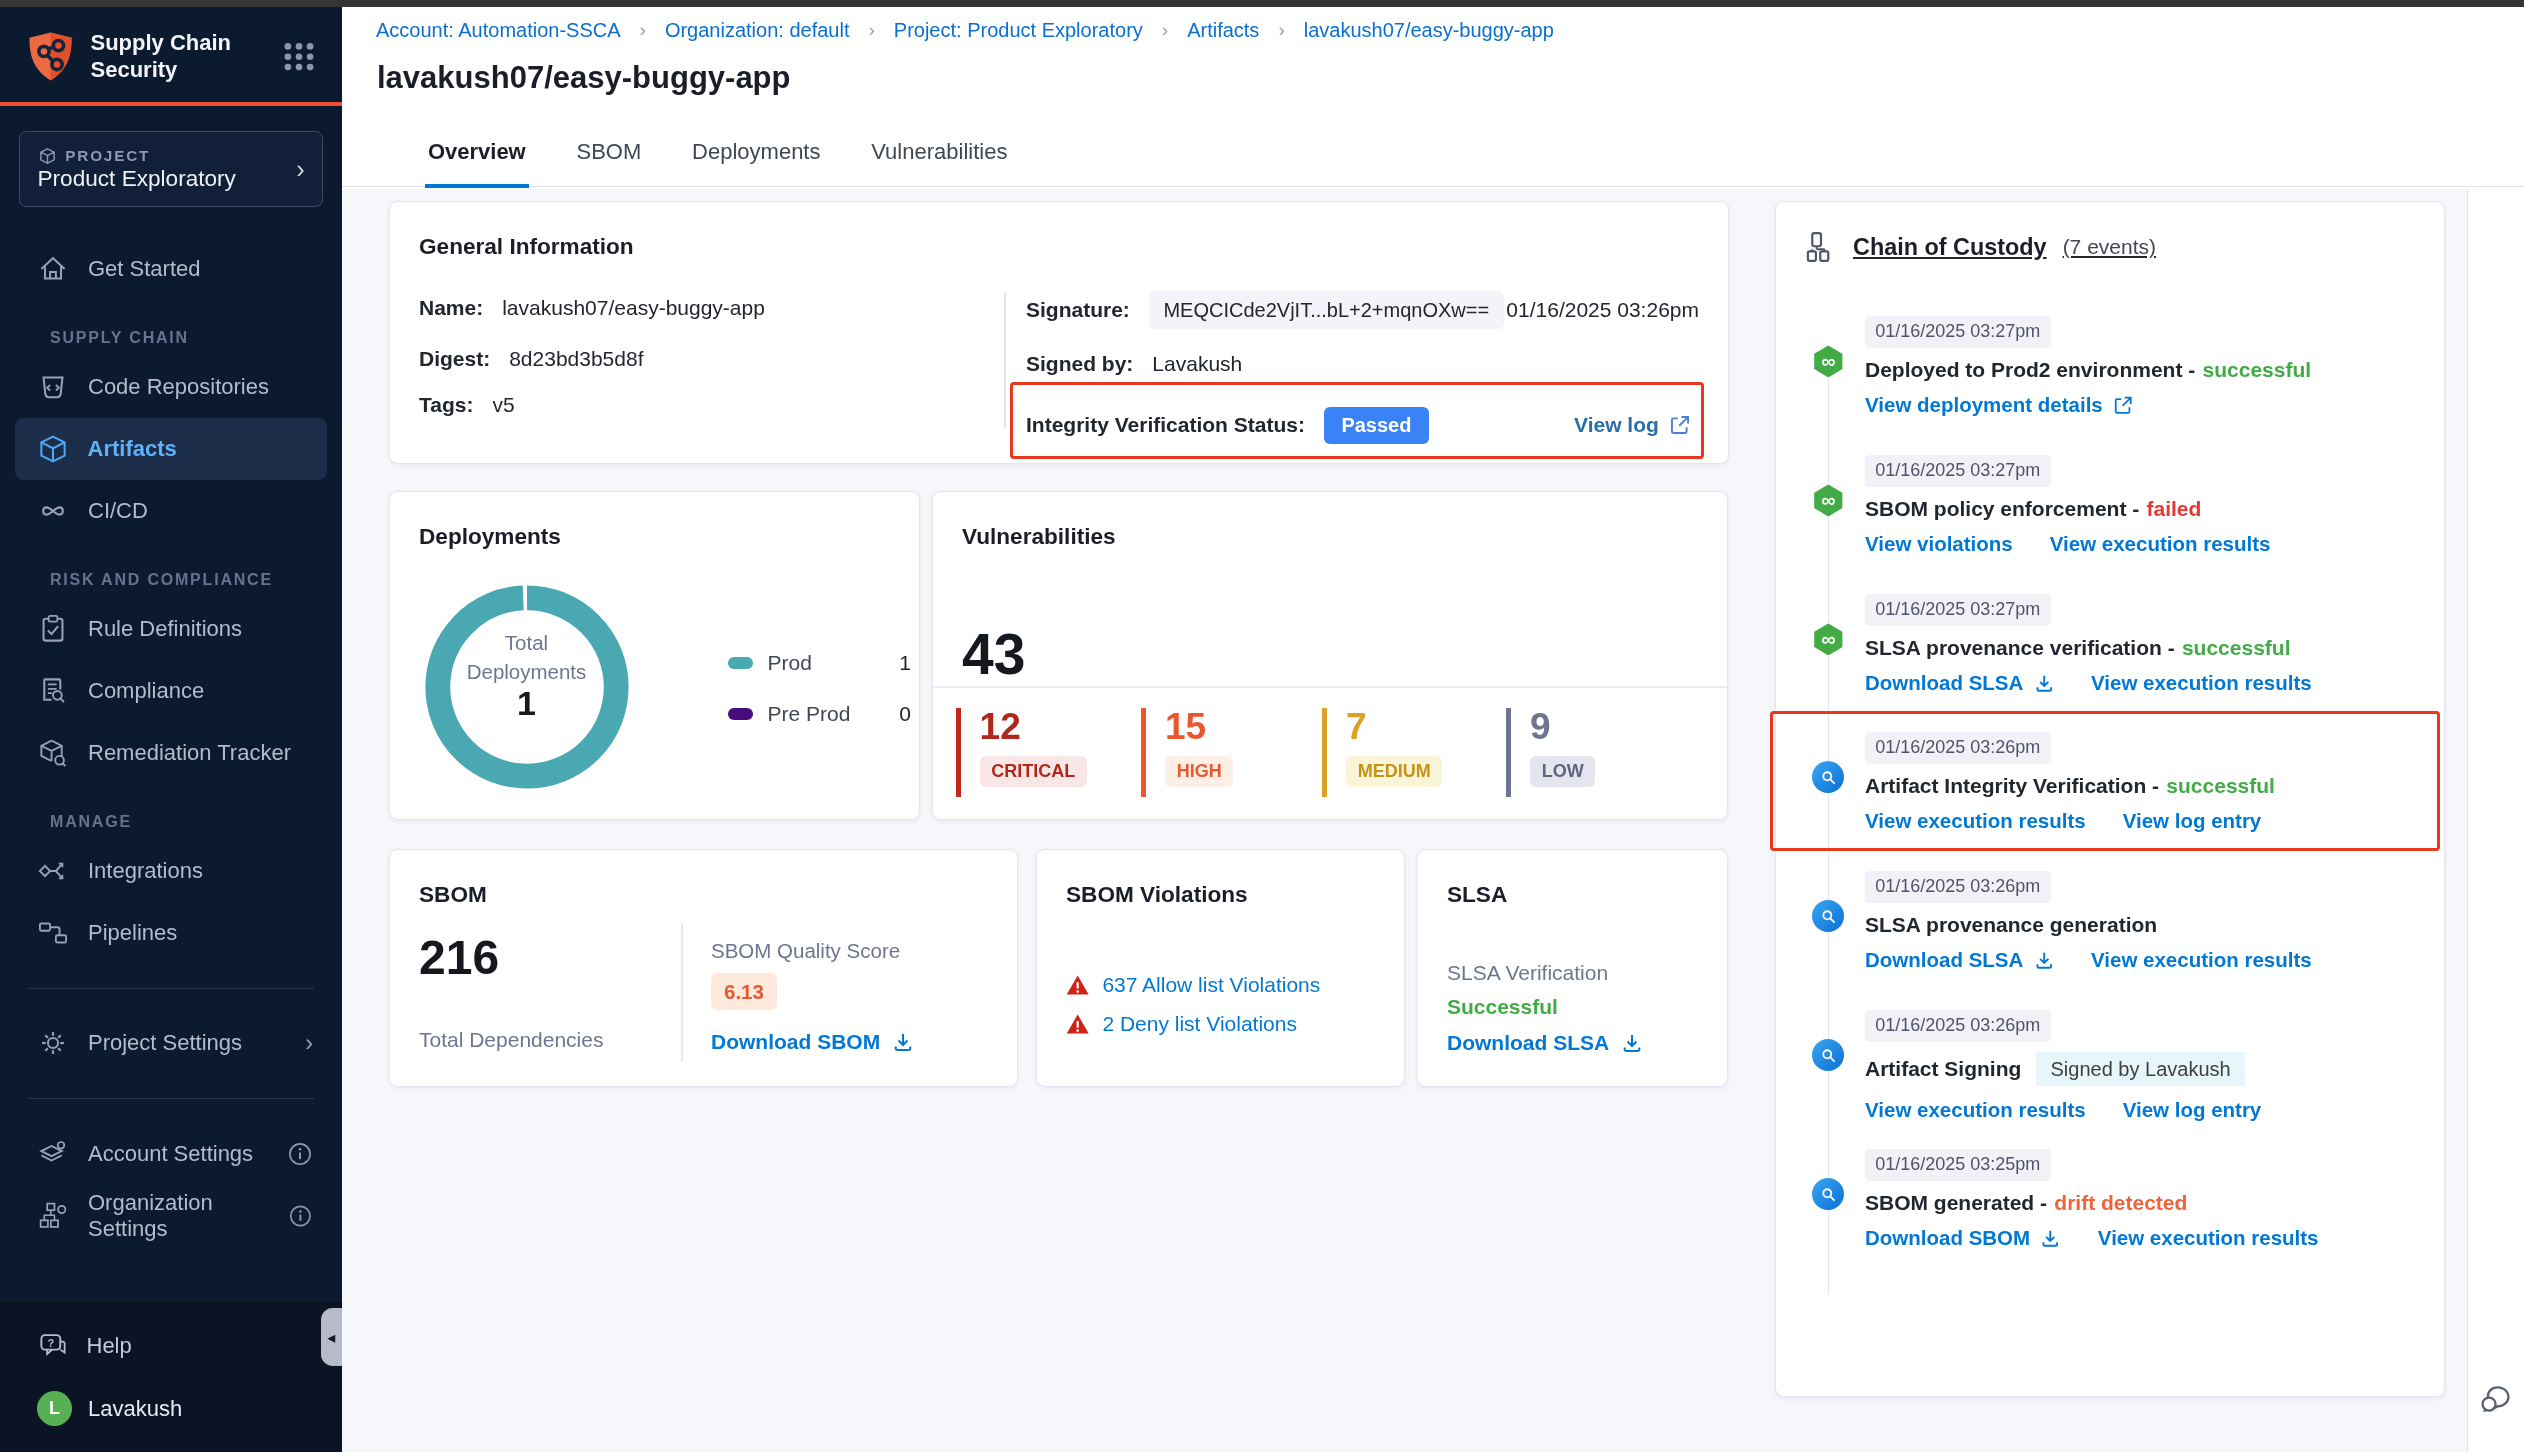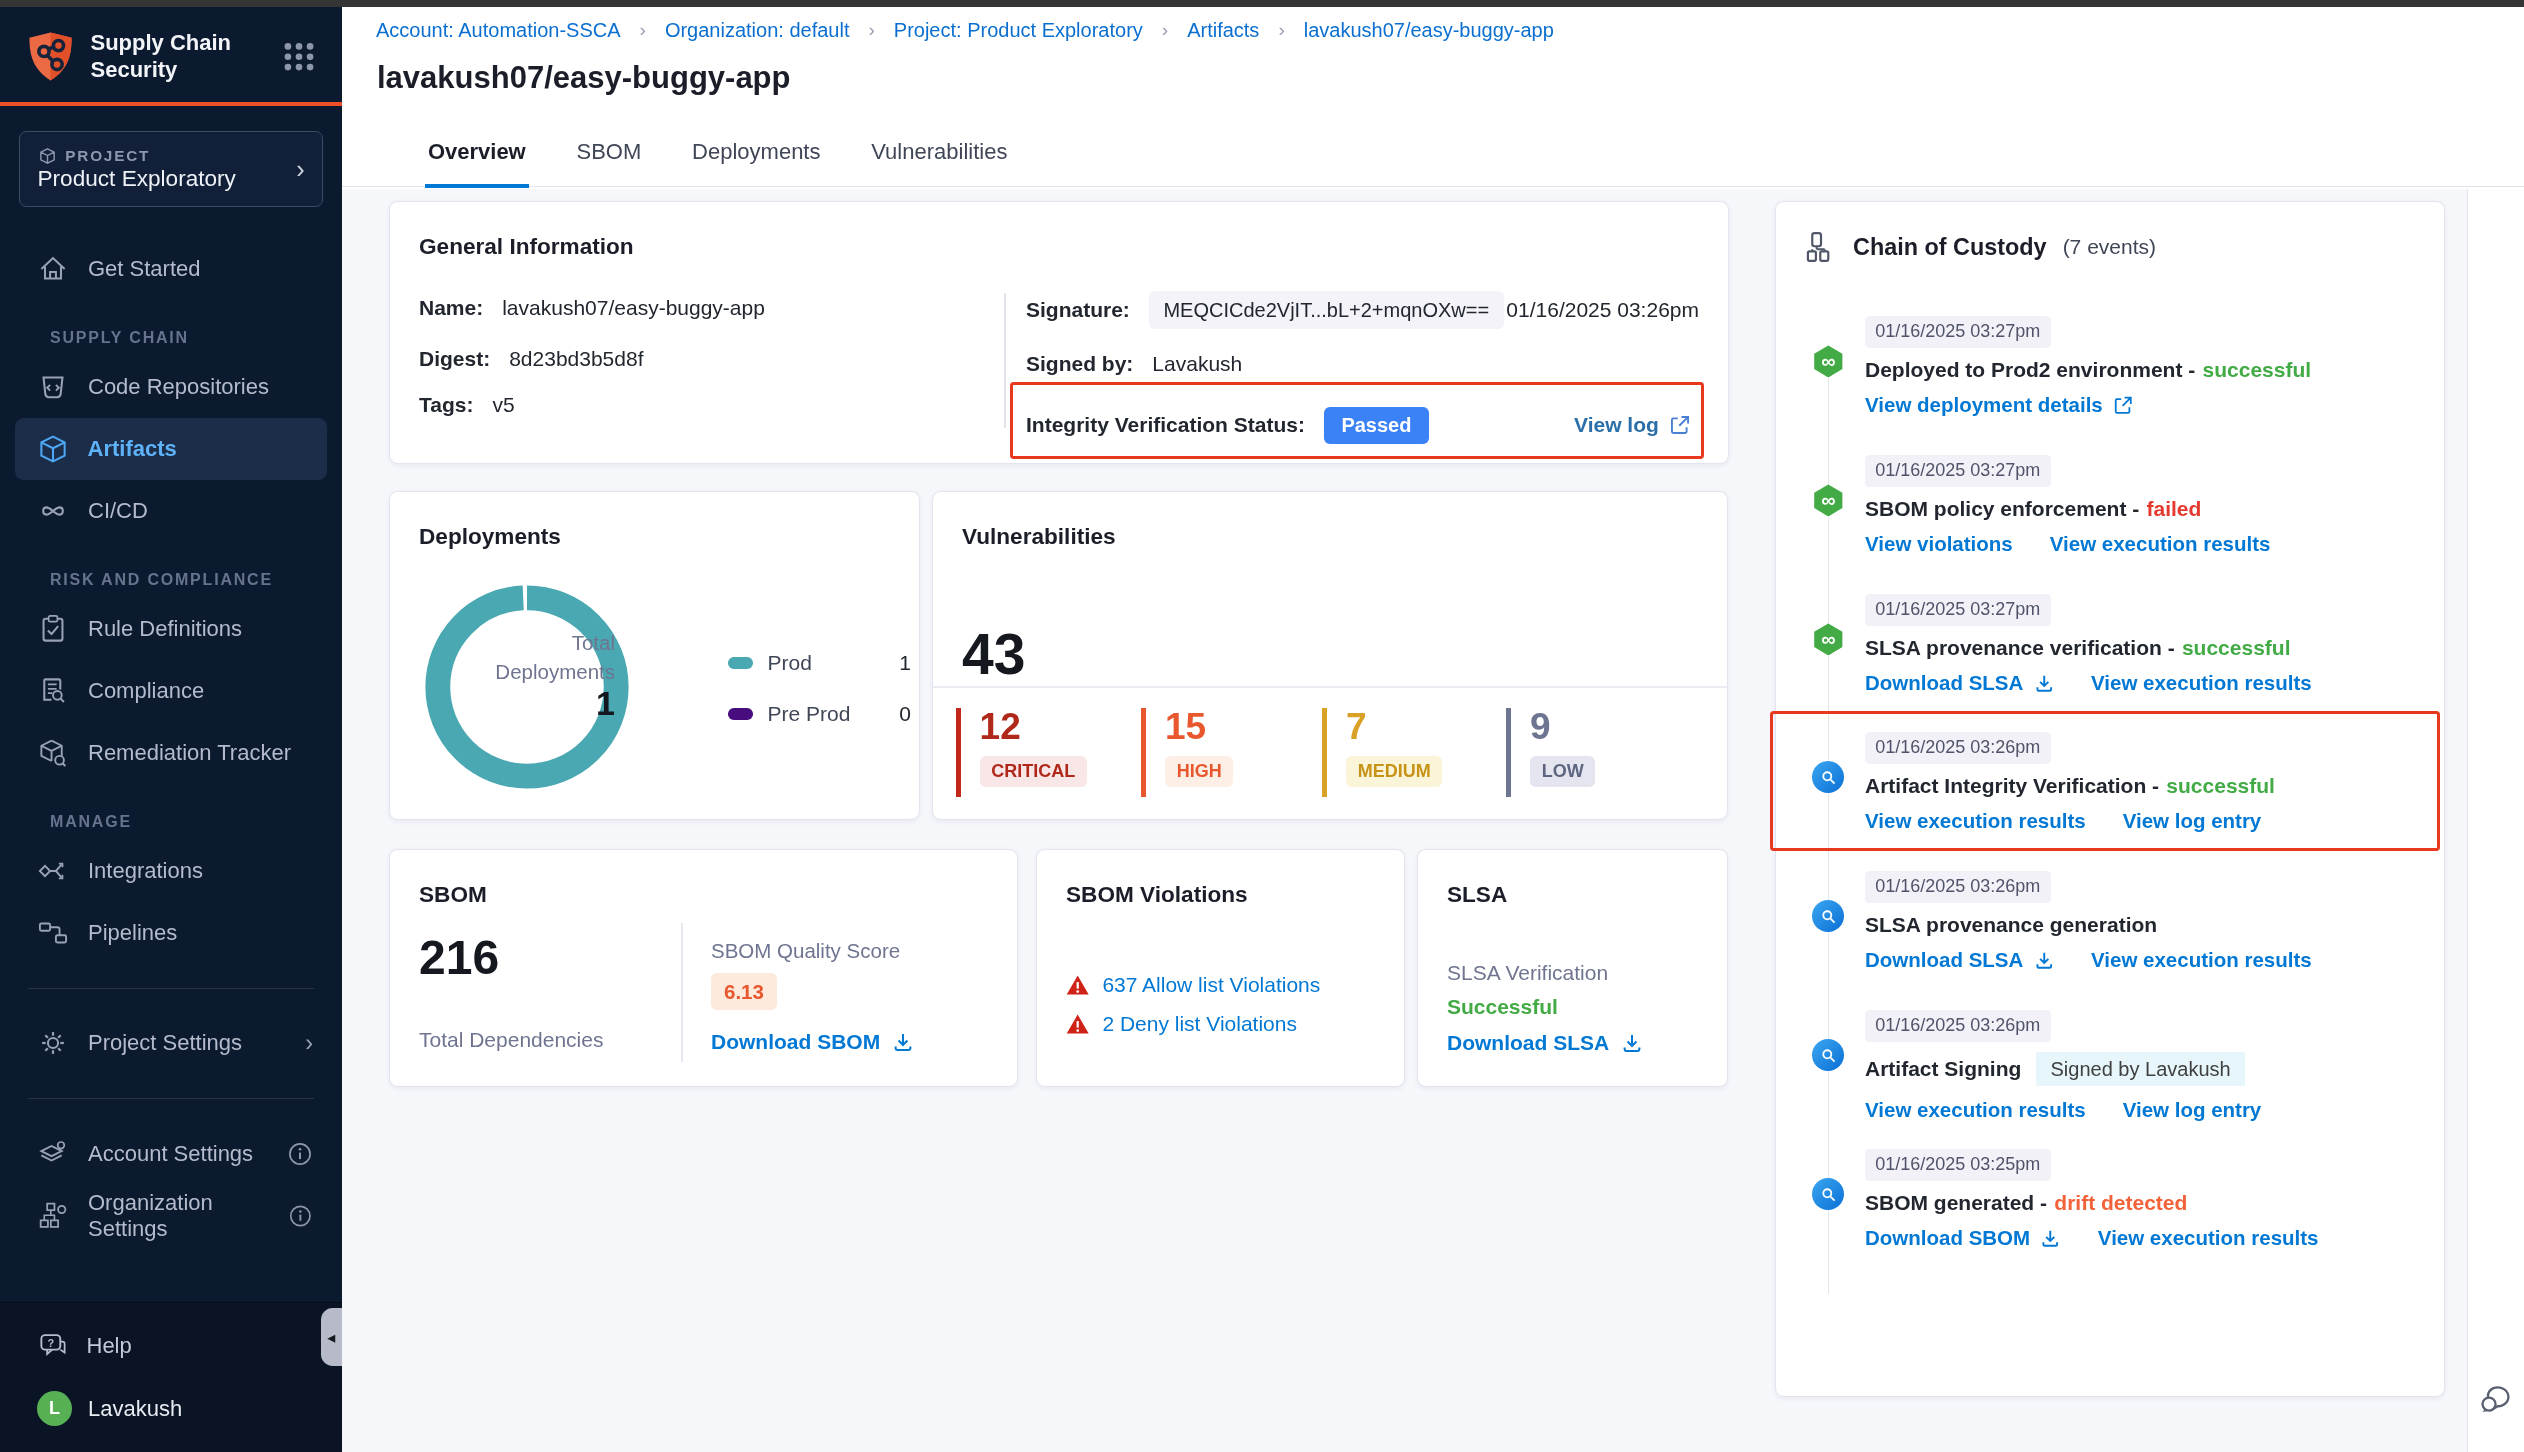--- a/index.html
+++ b/index.html
@@ -88,21 +88,21 @@
   .muted { color:#6f7590; }
   .dl-link { display:flex; align-items:center; gap:11.7px; font-size:21px; }
 
   
   .viol-row { position:absolute; display:flex; align-items:center; gap:13px; font-size:21px; }
 
   
   .slsa-ok { color:#42ab45; font-weight:600; }
 
   
-  .coc-header { position:absolute; left:29px; top:29px; display:flex; align-items:center; gap:16px; }
+  .coc-header { position:absolute; left:29px; top:29px; display:flex; align-items:center; gap:16px;text-decoration:underline; }
   .coc-title { font-size:23.4px; font-weight:700; color:#1b1e28; }
   .coc-count { font-size:21px; color:#3f4656; }
   .coc-timeline { position:absolute; left:29px; top:114px; right:17.5px; bottom:14.6px; }
   .coc-line { position:absolute; left:22.6px; top:37px; height:941px; width:1.5px; background:#e4e5ec; }
   .coc-event { position:absolute; left:0; right:0; }
   .ev-icon { position:absolute; left:7.3px; top:29px; width:32px; height:32px; }
   .ev-icon.pipeline { background:#42ab45; clip-path:polygon(50% 0, 94% 26%, 94% 74%, 50% 100%, 6% 74%, 6% 26%); color:#ffffff; font-size:20px; font-weight:700; display:flex; align-items:center; justify-content:center; }
   .ev-icon.scan { background:linear-gradient(135deg,#3aa7f0,#0b6fd6); border-radius:50%; display:flex; align-items:center; justify-content:center; }
   .ev-body { margin-left:60px; }
   .ev-time { display:inline-block; background:#f1f1f7; color:#50536a; font-size:18px; padding:5.1px 10.2px; border-radius:4.4px; }
@@ -376,21 +376,21 @@
           </svg>
       </span>
     </div>
   </section>
 
   <section class="card" style="left:47px;top:302px;width:531px;height:329px;">
     <div class="card-title">Deployments</div>
     <svg style="position:absolute;left:31px;top:89px;" width="212" height="212" viewBox="0 0 290 290">
       <circle cx="145" cy="145" r="122" fill="none" stroke="#4aa8b2" stroke-width="34" stroke-dasharray="760 7" transform="rotate(-90 145 145)"></circle>
     </svg>
-    <div class="donut-center" style="left:72px;top:136px;width:153px;text-align:right;">
+    <div class="donut-center" style="left:60px;top:136px;width:153px;">
       <div>Total</div>
       <div>Deployments</div>
       <div class="donut-total">1</div>
     </div>
     <div class="legend-row" style="left:338px;top:159px;">
       <span class="legend-dot" style="background:#4aa8b2;"></span>
       <span class="legend-name">Prod</span>
       <span class="legend-val">1</span>
     </div>
     <div class="legend-row" style="left:338px;top:210px;">

